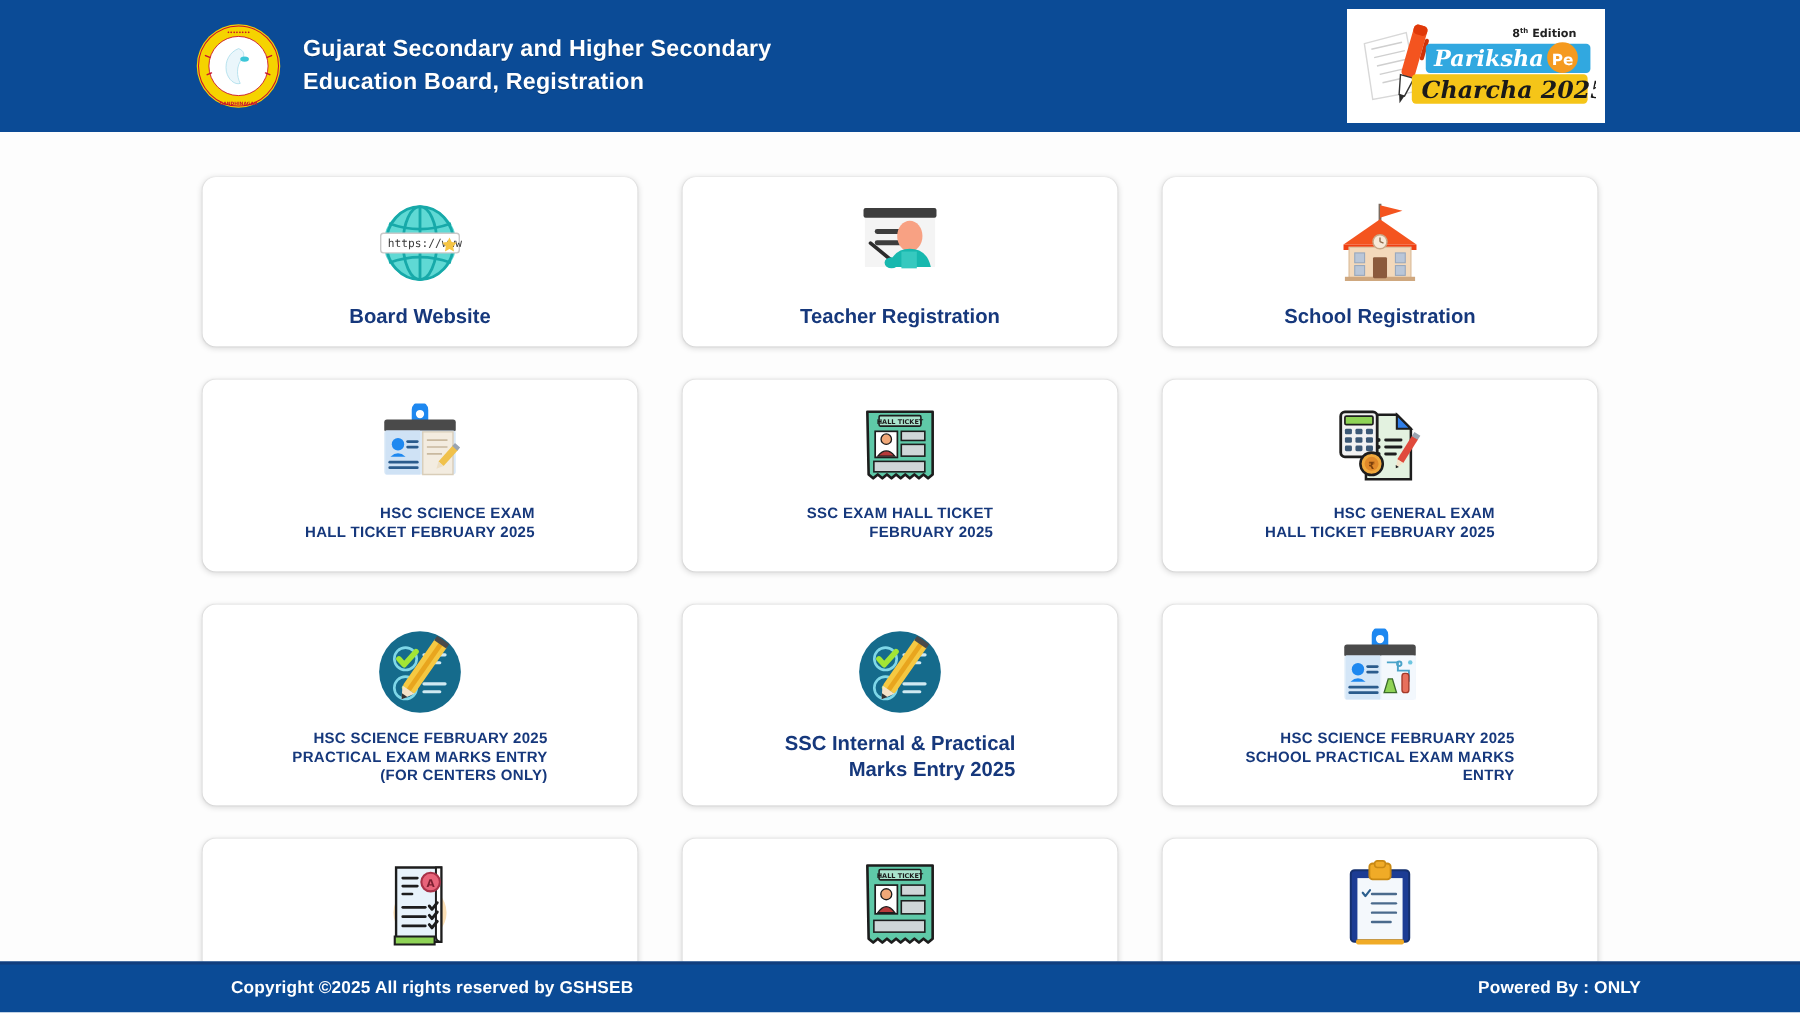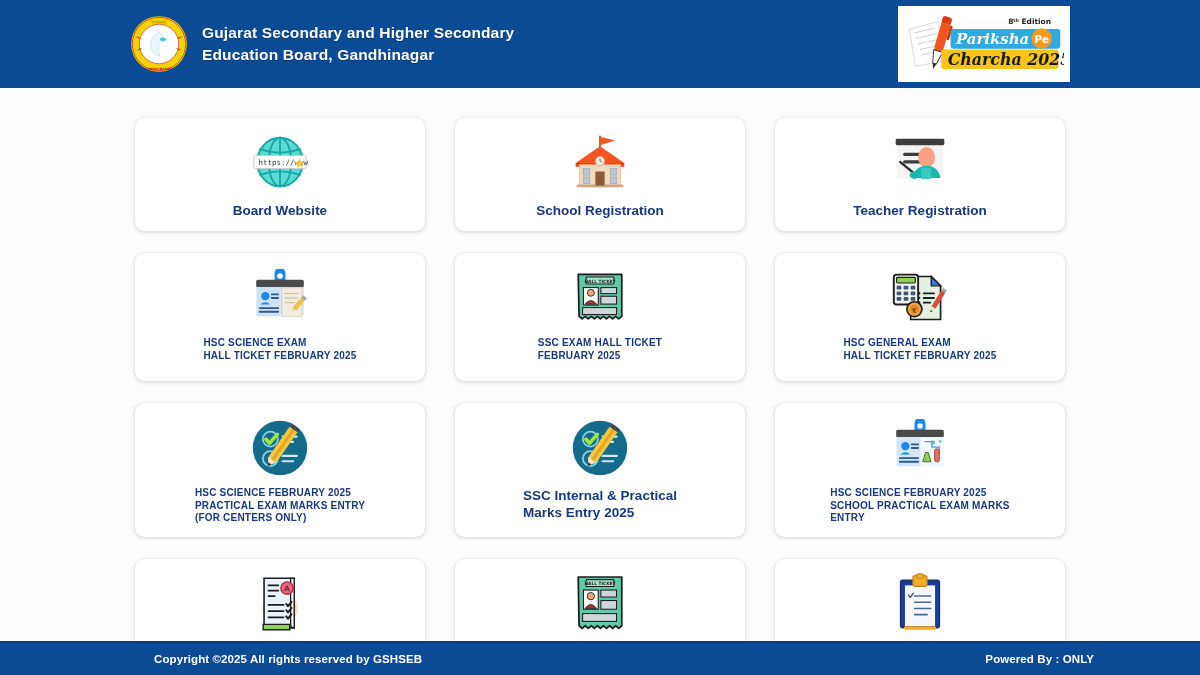--- a/index.html
+++ b/index.html
@@ -63,21 +63,21 @@
   .card.r1 { min-height: 104px; }
   .card.r2, .card.r3 { min-height: 128px; }
   .icon-wrap {
     height: 62px; display: flex; align-items: center; justify-content: center;
     margin-bottom: 8px;
   }
   .icon-wrap svg { display: block; }
   .card-label {
     color: #16387c;
     font-weight: bold;
-    text-align: left;
+    text-align: right;
     line-height: 1.26;
     white-space: pre-line;
   }
   .label-mixed { font-size: 13.5px; }
   .label-upper { font-size: 10px; letter-spacing: .2px; }
 
   
   .footer {
     position: absolute; bottom: 0; left: 0;
     width: 1200px; height: 34px;
@@ -117,21 +117,21 @@
             <line x1="12" y1="38" x2="17" y2="40"></line>
             <line x1="88" y1="38" x2="83" y2="40"></line>
             <line x1="14" y1="60" x2="19" y2="58"></line>
             <line x1="86" y1="60" x2="81" y2="58"></line>
           </g>
         </svg>
       </span>
 
       <div>
         <div class="header-title">Gujarat Secondary and Higher Secondary</div>
-        <div class="header-title">Education Board, Gandhinagar</div>
+        <div class="header-title">Education Board, Registration</div>
       </div>
 
       <span class="ppc-logo">
         <svg viewBox="0 0 172 68" width="160" height="68">
           <rect x="0" y="0" width="172" height="68" fill="#ffffff"></rect>
 
           <path d="M6 18 L36 10 L44 52 L12 58 Z" fill="#ffffff" stroke="#d8d8d8" stroke-width="1"></path>
           <g stroke="#cfcfcf" stroke-width="1">
             <line x1="11" y1="22" x2="33" y2="17"></line>
             <line x1="13" y1="28" x2="35" y2="23"></line>
@@ -179,20 +179,39 @@
               <path d="M14 16 Q36 24 58 16"></path>
               <path d="M14 44 Q36 36 58 44"></path>
               <line x1="36" y1="4" x2="36" y2="56"></line>
             </g>
             <rect x="8" y="23" width="56" height="14" rx="2" fill="#ffffff" stroke="#c9c9c9" stroke-width="1"></rect>
             <text x="13" y="33" font-family="DejaVu Sans Mono, monospace" font-size="8" fill="#3a3a3a">https://www</text>
             <path d="M57 26 l1.6 3.3 3.6 .5 -2.6 2.5 .6 3.6 -3.2-1.7 -3.2 1.7 .6-3.6 -2.6-2.5 3.6-.5 Z" fill="#f6c544"></path>
           </svg>
         </span>
         <div class="card-label label-mixed">Board Website</div>
+      </div>
+
+      <div class="card r1">
+        <span class="icon-wrap">
+          <svg viewBox="0 0 76 62" width="72" height="58">
+            <rect x="13" y="9" width="50" height="38" fill="#f4f4f4"></rect>
+            <rect x="12" y="5" width="52" height="7" rx="1.5" fill="#3d3d3d"></rect>
+            <g fill="#3d3d3d">
+              <rect x="20" y="20" width="22" height="3.5" rx="1.7"></rect>
+              <rect x="20" y="28" width="22" height="3.5" rx="1.7"></rect>
+            </g>
+            <ellipse cx="45" cy="25" rx="9" ry="11" fill="#f8a183"></ellipse>
+            <path d="M30 47 q3-13 15-13 q12 0 15 13 z" fill="#17b8ae"></path>
+            <rect x="39" y="36" width="11" height="12" fill="#36c9bf"></rect>
+            <line x1="17" y1="30" x2="34" y2="44" stroke="#2b2b2b" stroke-width="2.6" stroke-linecap="round"></line>
+            <ellipse cx="32" cy="44" rx="5" ry="4" fill="#17b8ae"></ellipse>
+          </svg>
+        </span>
+        <div class="card-label label-mixed">Teacher Registration</div>
       </div>
 
       <div class="card r1">
         <span class="icon-wrap">
           <svg viewBox="0 0 76 62" width="72" height="58">
             <line x1="38" y1="2" x2="38" y2="16" stroke="#7b6b5e" stroke-width="2"></line>
             <path d="M38 3 L54 7 L38 12 Z" fill="#f4541f"></path>
             <path d="M38 13 L64 31 L12 31 Z" fill="#f4541f"></path>
             <path d="M12 31 L64 31 L64 35 L12 35 Z" fill="#ef4013"></path>
             <rect x="16" y="33" width="44" height="22" fill="#f3d9bb" stroke="#e0c3a2" stroke-width="1"></rect>
@@ -207,39 +226,20 @@
               <rect x="20" y="37" width="7" height="7"></rect>
                 <rect x="20" y="46" width="7" height="7"></rect>
               <rect x="49" y="37" width="7" height="7"></rect>
                 <rect x="49" y="46" width="7" height="7"></rect>
             </g>
           </svg>
         </span>
         <div class="card-label label-mixed">School Registration</div>
       </div>
 
-      <div class="card r1">
-        <span class="icon-wrap">
-          <svg viewBox="0 0 76 62" width="72" height="58">
-            <rect x="13" y="9" width="50" height="38" fill="#f4f4f4"></rect>
-            <rect x="12" y="5" width="52" height="7" rx="1.5" fill="#3d3d3d"></rect>
-            <g fill="#3d3d3d">
-              <rect x="20" y="20" width="22" height="3.5" rx="1.7"></rect>
-              <rect x="20" y="28" width="22" height="3.5" rx="1.7"></rect>
-            </g>
-            <ellipse cx="45" cy="25" rx="9" ry="11" fill="#f8a183"></ellipse>
-            <path d="M30 47 q3-13 15-13 q12 0 15 13 z" fill="#17b8ae"></path>
-            <rect x="39" y="36" width="11" height="12" fill="#36c9bf"></rect>
-            <line x1="17" y1="30" x2="34" y2="44" stroke="#2b2b2b" stroke-width="2.6" stroke-linecap="round"></line>
-            <ellipse cx="32" cy="44" rx="5" ry="4" fill="#17b8ae"></ellipse>
-          </svg>
-        </span>
-        <div class="card-label label-mixed">Teacher Registration</div>
-      </div>
-
       <div class="card r2">
         <span class="icon-wrap">
           <svg viewBox="0 0 72 62" width="66" height="58">
             <path d="M30 4 a6 6 0 0 1 12 0 v8 h-12 z" fill="#1e88f0"></path>
             <circle cx="36" cy="7" r="3" fill="#ffffff"></circle>
             <rect x="10" y="11" width="52" height="9" rx="2" fill="#4a4a4a"></rect>
             <rect x="10" y="19" width="52" height="32" rx="2" fill="#d9e8f7"></rect>
             <rect x="11" y="19" width="25" height="32" fill="#cfe2f5"></rect>
             <circle cx="20" cy="29" r="4.5" fill="#1e88f0"></circle>
             <path d="M14.5 38 q5.5-5 11 0 z" fill="#1e88f0"></path>

